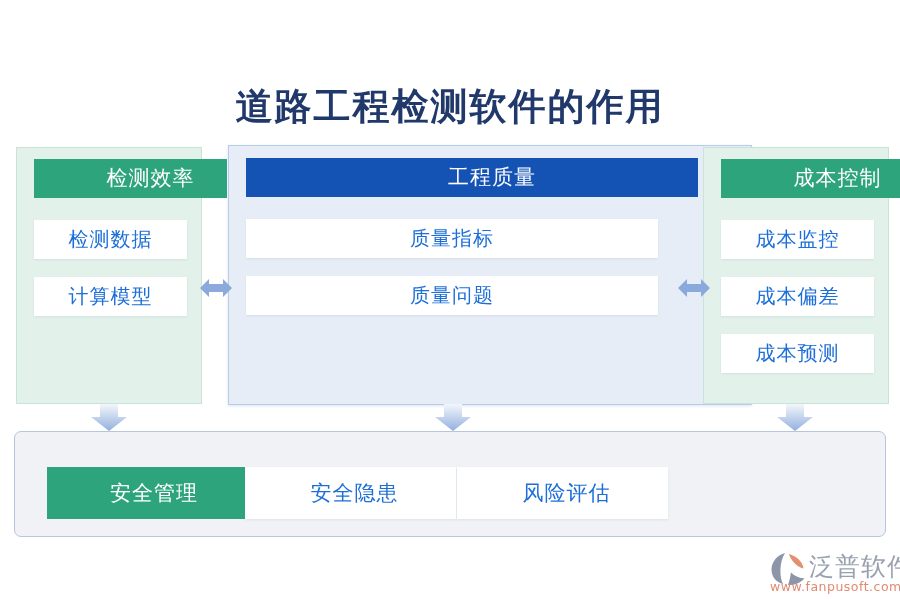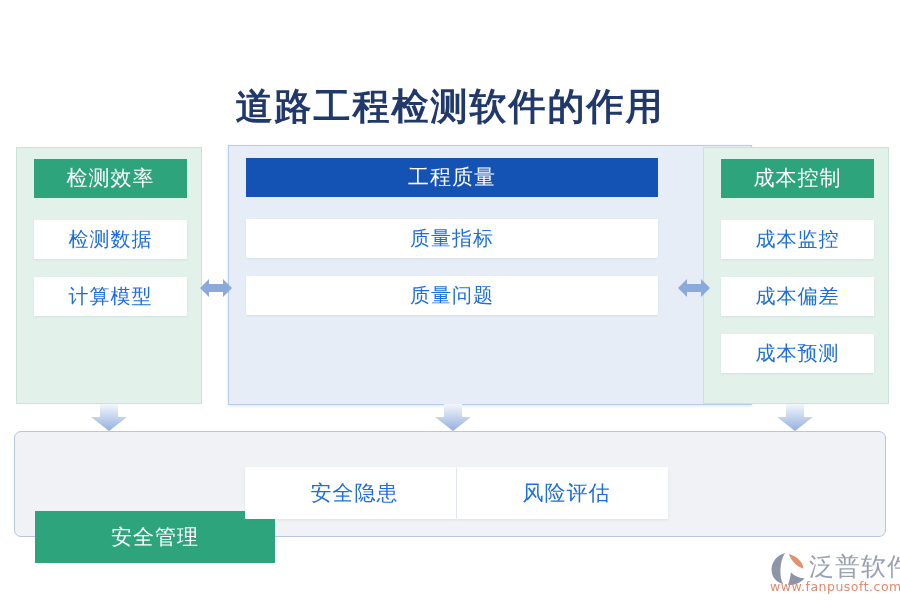--- a/index.html
+++ b/index.html
@@ -12,21 +12,21 @@
     font-size:37px;font-weight:bold;color:#20396A;letter-spacing:2px;
   }
   .panel{position:absolute;box-sizing:border-box;}
   .panel-mint{background:#E3F1EB;border:1px solid #C8E3D7;}
   .panel-blue{background:#E6EDF6;border:1px solid #B7CCEA;box-shadow:0 1px 3px rgba(120,150,190,.25);}
   .panel-left {left:16px; top:147px;width:186px;height:257px;}
   .panel-mid  {left:228px;top:145px;width:524px;height:260px;}
   .panel-right{left:703px;top:147px;width:186px;height:257px;}
   .col-header{
     position:absolute;left:17px;top:11px;height:39px;line-height:39px;
-    text-align:center;color:#fff;font-size:21px;letter-spacing:1px;
+    text-align:center;color:#fff;font-size:21px;letter-spacing:1px;padding-left:40px;
   }
   .hdr-green{background:#2EA47D;width:153px;}
   .hdr-blue{background:#1453B4;width:412px;top:12px;}
   .node{
     position:absolute;left:17px;height:39px;line-height:39px;background:#ffffff;
     text-align:center;color:#1C6ED8;font-size:20px;letter-spacing:1px;
     box-shadow:0 1px 2px rgba(90,120,160,.12);
   }
   .node-side{width:153px;}
   .node-mid{width:412px;}
@@ -40,21 +40,21 @@
   .bottom-bar{
     position:absolute;left:14px;top:431px;width:872px;height:106px;box-sizing:border-box;
     background:#F0F2F5;border:1px solid #B7C6DE;border-radius:7px;
   }
   .bar-btn{
     position:absolute;top:35px;height:52px;line-height:52px;text-align:center;
     font-size:21px;letter-spacing:1px;
   }
   .btn-green{background:#2EA47D;color:#ffffff;}
   .btn-white{background:#ffffff;color:#1C6ED8;box-shadow:0 1px 2px rgba(90,120,160,.12);padding-left:8px;}
-  .bb0{left:20px;width:240px;margin-top:44px;}
+  .bb0{left:32px;width:214px;}
   .bb1{left:230px;width:203px;}
   .bb2{left:442px;width:203px;}
   .bb3{left:654px;width:204px;}
   .footer{position:absolute;left:770px;top:550px;width:122px;height:45px;}
   .brand-icon{position:absolute;left:0;top:2px;width:36px;height:33px;}
   .brand-name{
     position:absolute;left:39px;top:0;font-size:25px;color:#99A1B0;
     letter-spacing:1px;white-space:nowrap;
   }
   .brand-url{

